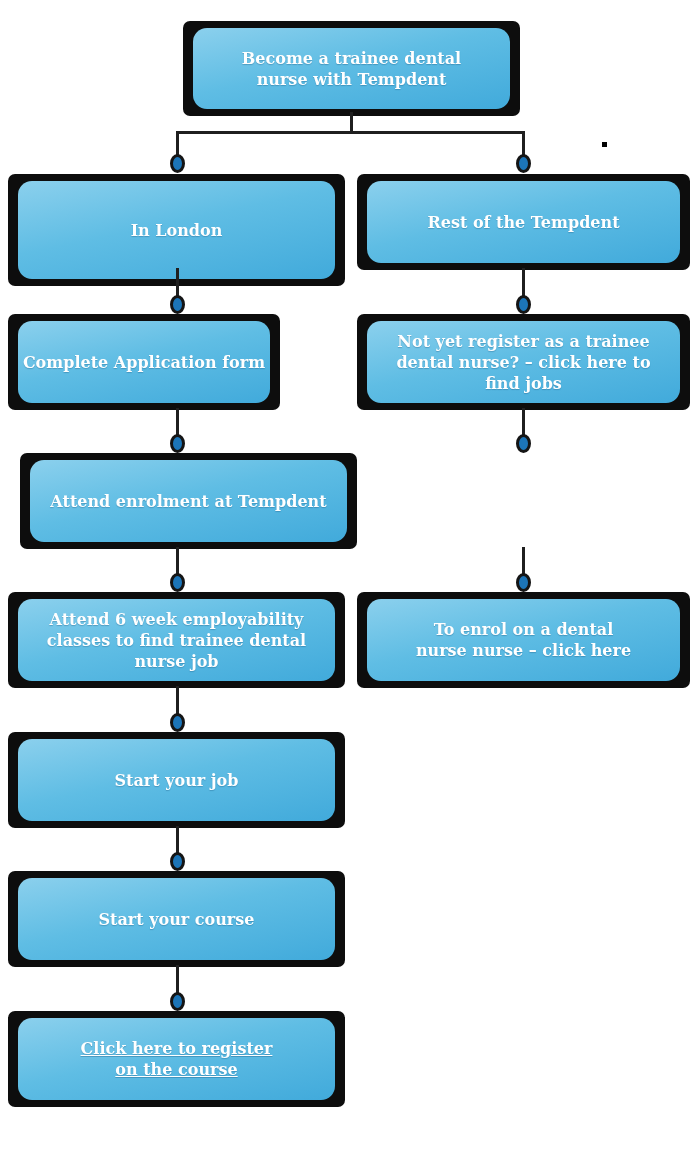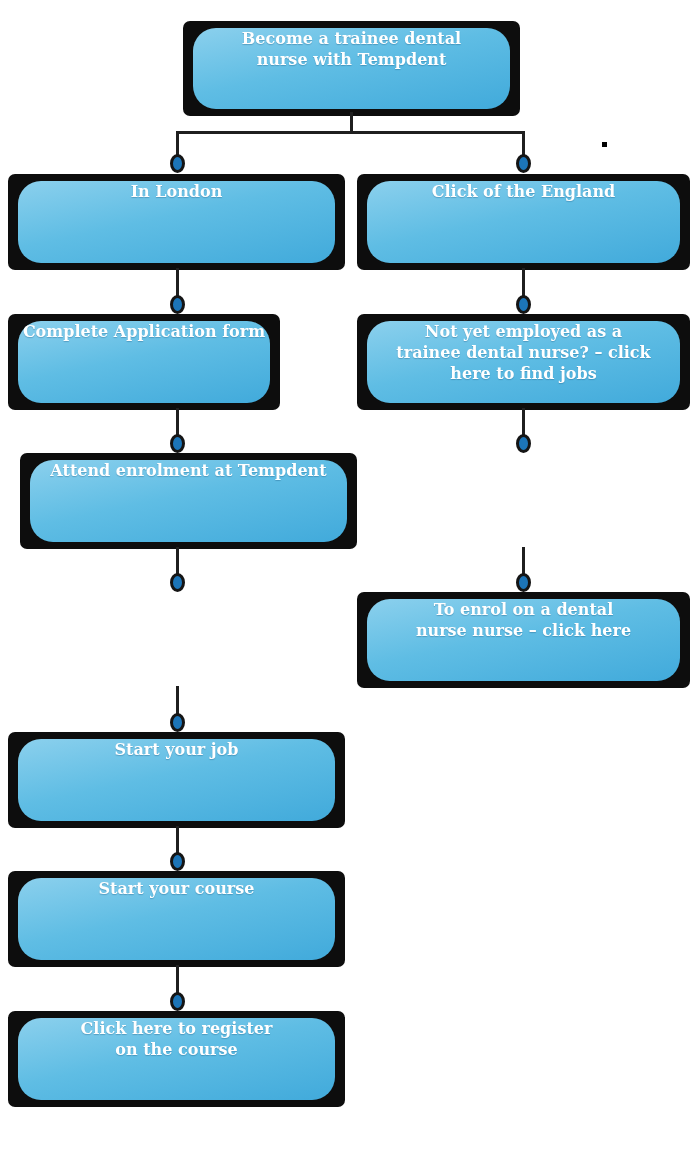--- a/index.html
+++ b/index.html
@@ -5,80 +5,85 @@
   html,body{margin:0;padding:0;background:#ffffff;}
   .canvas{
     position:relative;width:700px;height:1149px;background:#ffffff;overflow:hidden;
     font-family:"DejaVu Serif", serif;
   }
   .node{
     position:absolute;background:#0d0d0d;border-radius:7px;
     padding:7px 10px;box-sizing:border-box;display:flex;
   }
   .node-inner{
-    flex:1;border-radius:23px;
+    flex:1;border-radius:14px;
     background:linear-gradient(168deg,#8bd0ed 0%,#5fbde4 45%,#41aadb 100%);
-    display:flex;justify-content:center;text-align:center;
+    display:flex;align-items:center;justify-content:center;text-align:center;
   }
   .node-label{
     font-weight:bold;font-size:16px;line-height:21px;color:#ffffff;
     text-shadow:0 1px 1px rgba(25,85,125,0.35);
   }
   .mw270{max-width:270px;} .mw265{max-width:265px;} .mw260{max-width:260px;}
-  .mw235{max-width:235px;} .mw200{max-width:200px;} .mw300{max-width:300px;}
+  .mw235{max-width:235px;} .mw200{max-width:200px;text-decoration:underline;} .mw300{max-width:300px;}
   .vline{position:absolute;width:3px;background:#1f1f1f;}
   .hline{position:absolute;height:3px;background:#1f1f1f;}
   .dot{
     position:absolute;width:9px;height:13px;border:3px solid #151515;
     border-radius:50%;background:#1c75b8;
   }
   .stray{position:absolute;width:5px;height:5px;background:#000000;}
 </style>
 </head>
 <body>
 
 <div class="canvas">
 
   <div class="node" style="left:183px;top:21px;width:337px;height:95px">
     <div class="node-inner">
       <span class="node-label mw270">Become a trainee dental nurse with Tempdent</span>
     </div>
   </div>
 
-  <div class="node" style="left:8px;top:174px;width:337px;height:96px">
+  <div class="node" style="left:8px;top:174px;width:337px;height:112px">
     <div class="node-inner">
       <span class="node-label mw300">In London</span>
     </div>
   </div>
 
   <div class="node" style="left:357px;top:174px;width:333px;height:96px">
     <div class="node-inner">
-      <span class="node-label mw300">Click of the England</span>
+      <span class="node-label mw300">Rest of the Tempdent</span>
     </div>
   </div>
 
   <div class="node" style="left:8px;top:314px;width:272px;height:96px">
     <div class="node-inner">
       <span class="node-label mw300">Complete Application form</span>
     </div>
   </div>
 
   <div class="node" style="left:357px;top:314px;width:333px;height:96px">
     <div class="node-inner">
-      <span class="node-label mw265">Not yet employed as a trainee dental nurse? – click here to find jobs</span>
+      <span class="node-label mw265">Not yet register as a trainee dental nurse? – click here to find jobs</span>
     </div>
   </div>
 
   <div class="node" style="left:20px;top:453px;width:337px;height:96px">
     <div class="node-inner">
       <span class="node-label mw300">Attend enrolment at Tempdent</span>
     </div>
   </div>
 
 
+  <div class="node" style="left:8px;top:592px;width:337px;height:96px">
+    <div class="node-inner">
+      <span class="node-label mw260">Attend 6 week employability classes to find trainee dental nurse job</span>
+    </div>
+  </div>
 
   <div class="node" style="left:357px;top:592px;width:333px;height:96px">
     <div class="node-inner">
       <span class="node-label mw235">To enrol on a dental nurse nurse – click here</span>
     </div>
   </div>
 
   <div class="node" style="left:8px;top:871px;width:337px;height:96px">
     <div class="node-inner">
       <span class="node-label mw300">Start your course</span>

